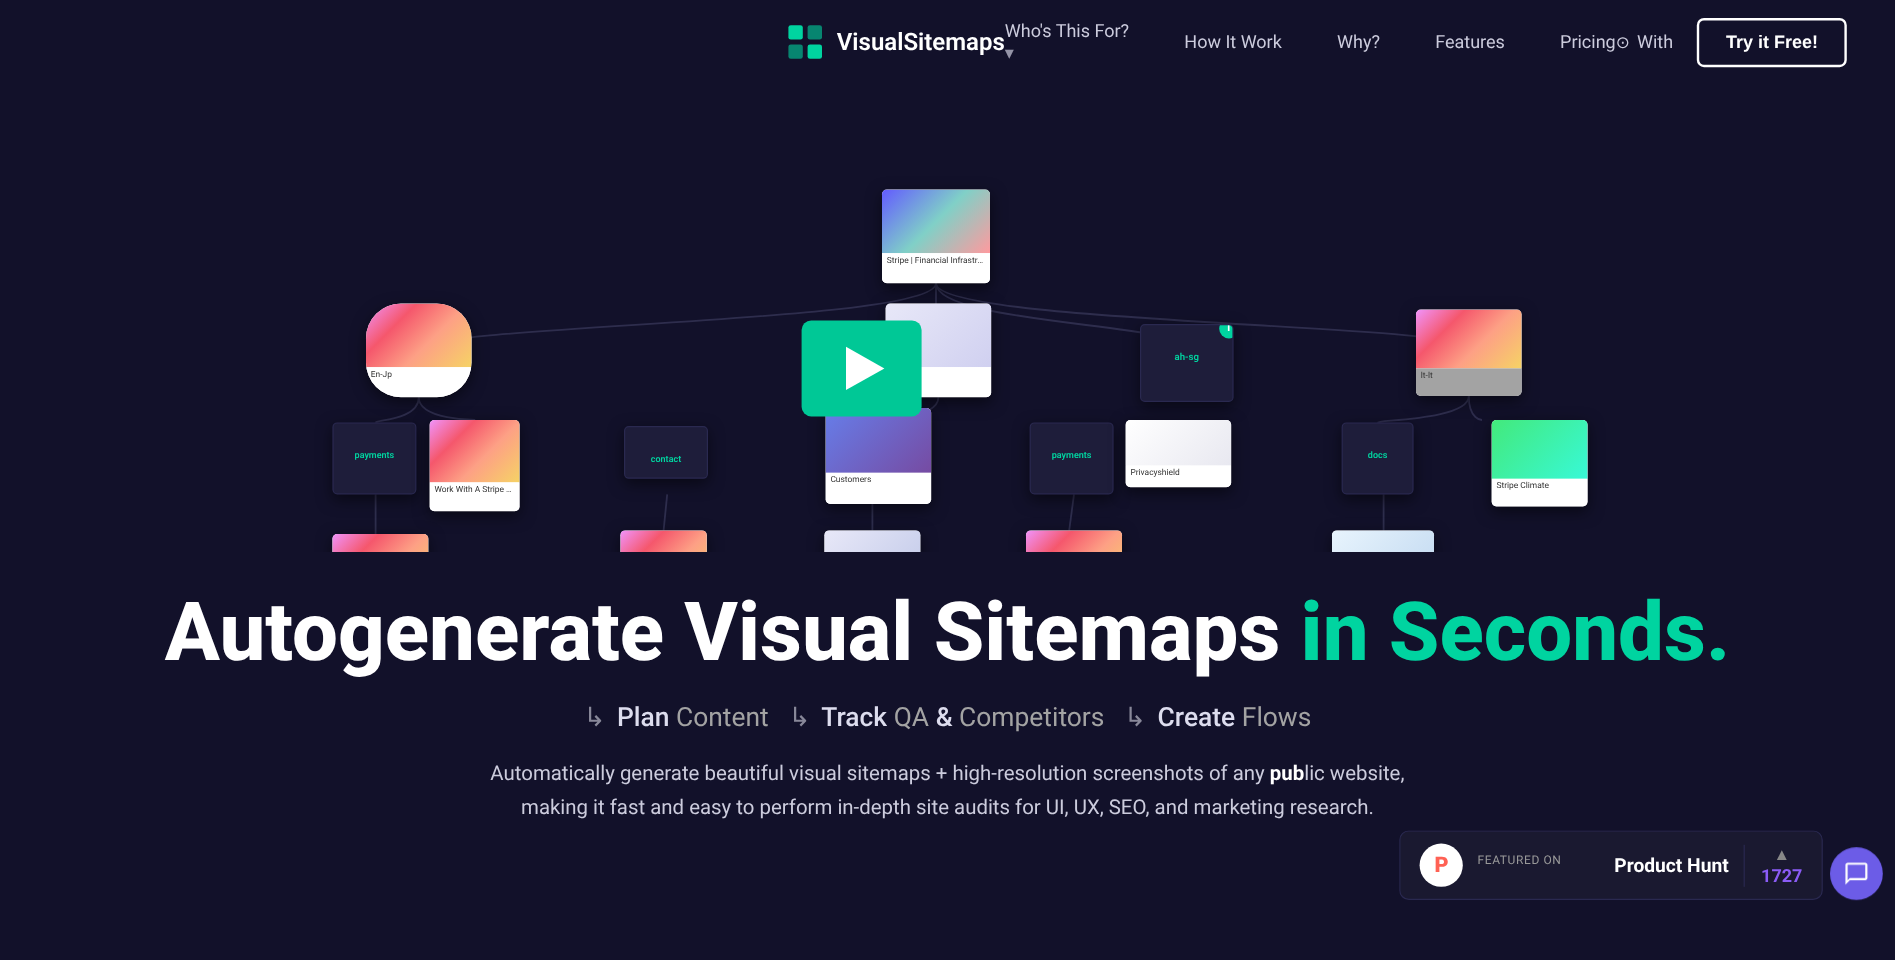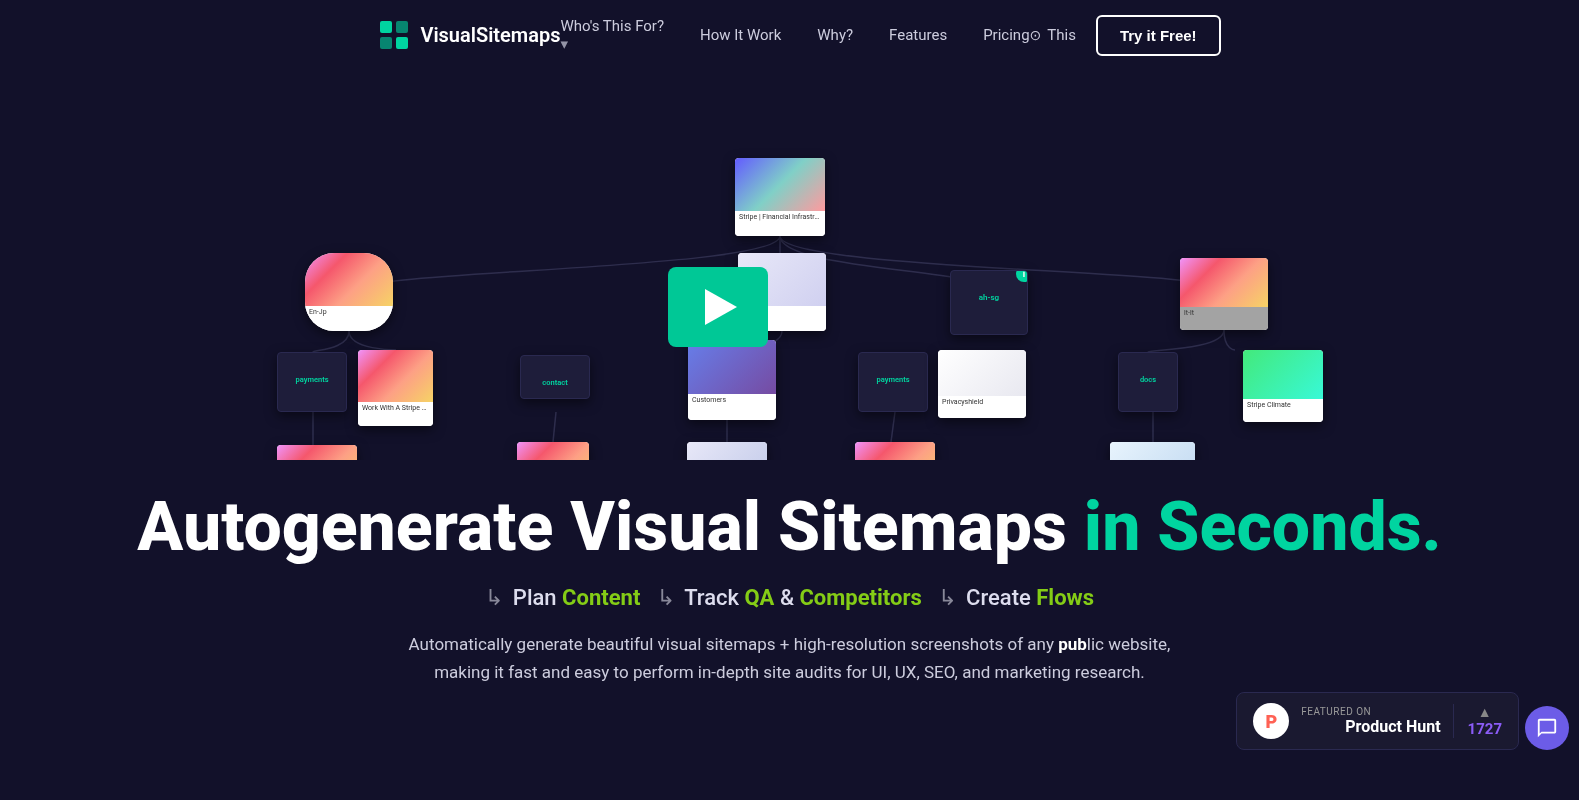--- a/index.html
+++ b/index.html
@@ -9,21 +9,21 @@
       color: #ffffff;
       font-family: -apple-system, BlinkMacSystemFont, 'Segoe UI', Roboto, sans-serif;
       min-height: 800px;
       overflow-x: hidden;
     }
 
     
     .navbar {
       display: flex;
       align-items: center;
-      justify-content: center;
+      justify-content: flex-end;
       padding: 0 40px;
       height: 70px;
       position: relative;
       z-index: 10;
       margin-left: 20px;
     }
 
     .logo-area {
       display: flex;
       align-items: center;
@@ -38,21 +38,21 @@
 
     .logo-text {
       font-size: 20px;
       font-weight: 600;
       color: #ffffff;
     }
 
     .nav-links {
       display: flex;
       align-items: center;
-      gap: 36px;
+      gap: 46px;
       list-style: none;
     }
 
     .nav-links li a, .nav-links li span {
       color: #ccccdd;
       text-decoration: none;
       font-size: 15px;
       cursor: pointer;
       display: flex;
       align-items: center;
@@ -173,22 +173,22 @@
     }
 
     .hero-subtitle {
       font-size: 22px;
       font-weight: 500;
       margin-bottom: 20px;
       color: #ddddee;
     }
 
     .hero-subtitle .accent {
-      color: #84cc16;
-      font-weight: 700;
+      color: #a3a3a3;
+      font-weight: 400;
       text-align: center;
     }
 
     .hero-desc {
       font-size: 17px;
       color: #ccccdd;
       max-width: 820px;
       margin: 0 auto;
       line-height: 1.65;
     }
@@ -228,21 +228,21 @@
       display: flex;
       align-items: center;
       justify-content: center;
       font-weight: 900;
       color: #ff6154;
       font-size: 18px;
     }
 
     .ph-text {
       display: flex;
-      flex-direction: column;
+      flex-direction: row;
     }
 
     .ph-featured {
       font-size: 10px;
       color: #999;
       text-transform: uppercase;
       letter-spacing: 0.5px;
     }
 
     .ph-name {
@@ -351,21 +351,21 @@
       <a>Features</a>
     </li>
     <li>
       <a>Pricing</a>
     </li>
   </ul>
 
   <div class="nav-right">
     <a class="login-link">
       <span style="font-size:14px;">⊙</span>
-      <span>This</span>
+      <span>With</span>
     </a>
     <button class="try-free-btn">Try it Free!</button>
   </div>
 </nav>
 
 <div class="hero-diagram">
 
   <svg class="connections-svg" viewBox="0 0 1579 390" preserveAspectRatio="none">
     <g stroke="#3a3a5c" stroke-width="1.5" fill="none" opacity="0.7">
 
@@ -434,21 +434,21 @@
 
   <div class="node node-screenshot" style="left:688px;top:270px;width:88px;height:80px;">
     <div style="width:100%;height:68%;background:linear-gradient(135deg,#667eea,#764ba2);"></div>
     <div class="node-label" style="color:#333;background:#fff;height:32%;">Customers</div>
   </div>
 
   <div class="node node-dark" style="left:858px;top:282px;width:70px;height:60px;">
     <div style="padding:4px;font-size:7.5px;color:#00d4a0;font-weight:600;margin-top:18px;text-align:center;">payments</div>
   </div>
 
-  <div class="node node-screenshot" style="left:938px;top:280px;width:88px;height:68px;">
+  <div class="node node-screenshot" style="left:938px;top:280px;width:88px;height:56px;">
     <div class="node-content-preview"></div>
     <div class="node-label" style="color:#333;background:#fff;height:32%;">Privacyshield</div>
   </div>
 
   <div class="node node-dark" style="left:1118px;top:282px;width:60px;height:60px;">
     <div style="padding:4px;font-size:7.5px;color:#00d4a0;font-weight:600;margin-top:18px;text-align:center;">docs</div>
   </div>
 
   <div class="node node-screenshot" style="left:1243px;top:280px;width:80px;height:72px;">
     <div style="width:100%;height:68%;background:linear-gradient(135deg,#43e97b,#38f9d7);"></div>

